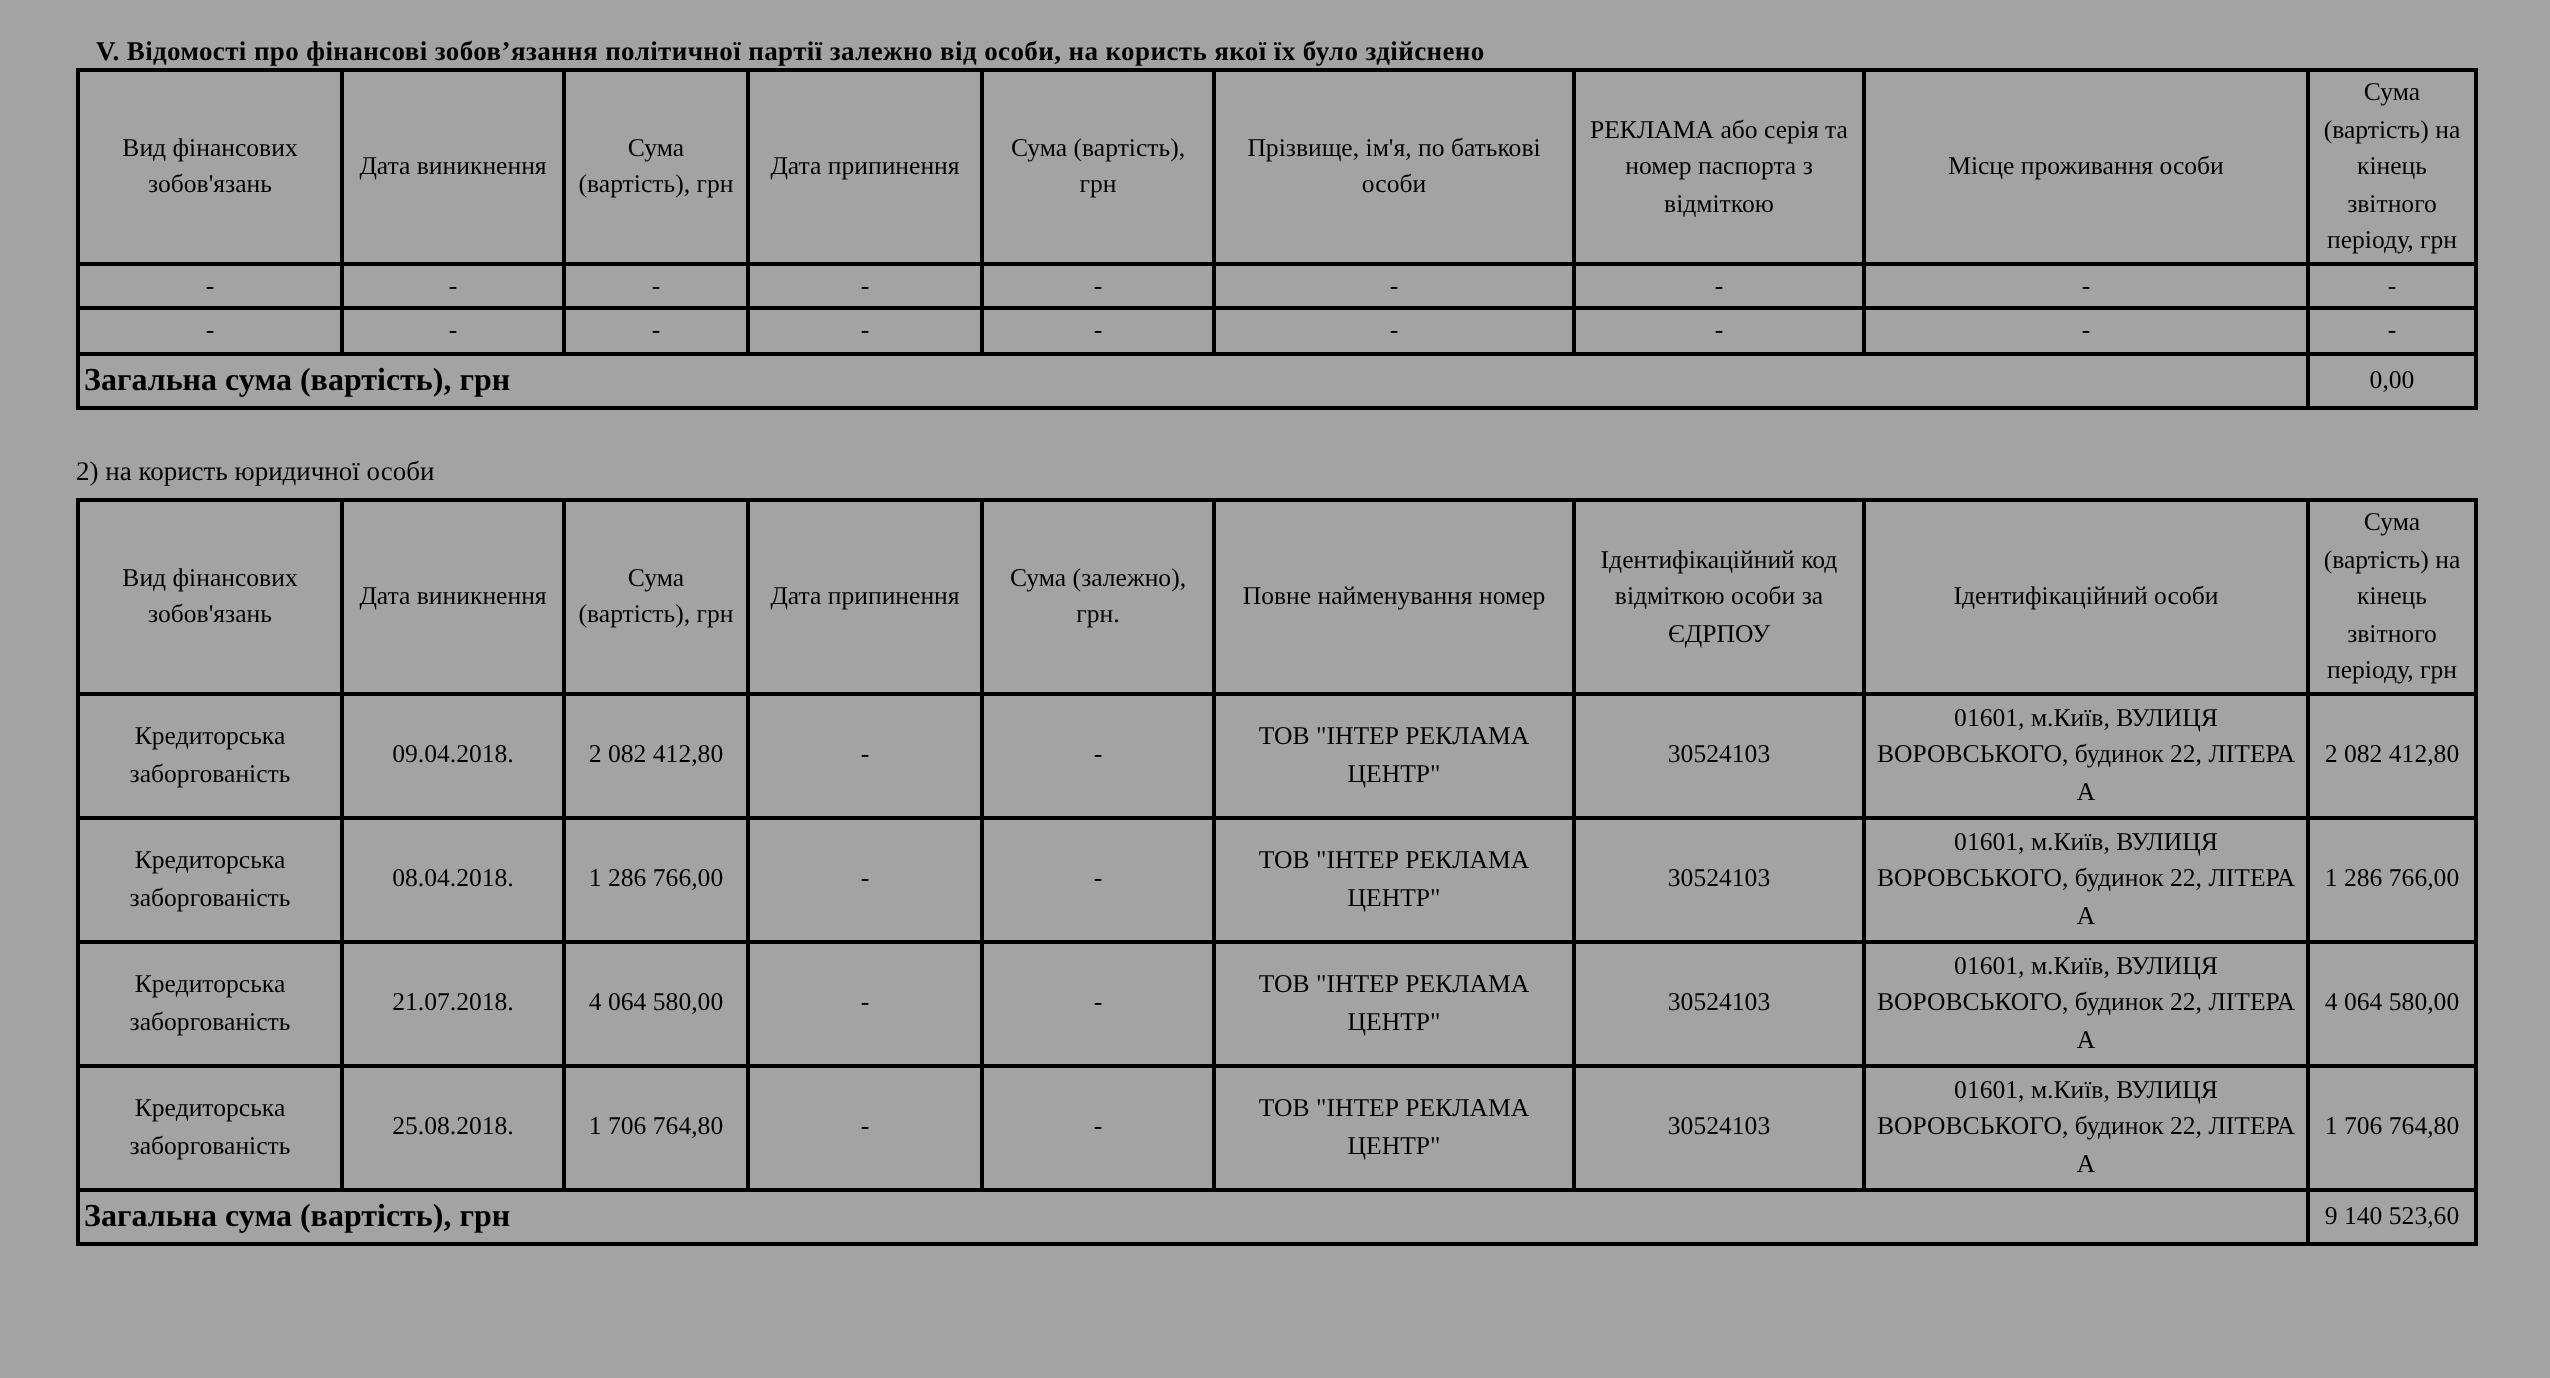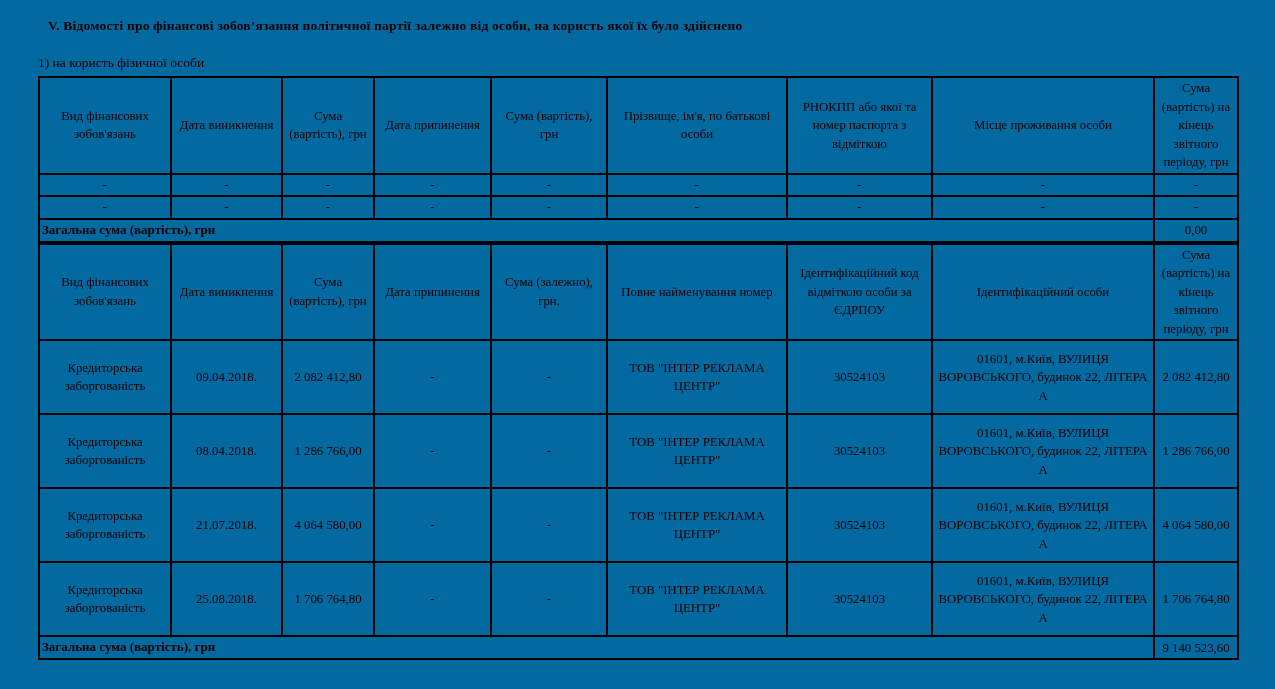--- a/index.html
+++ b/index.html
@@ -7,21 +7,21 @@
     padding: 0;
     background: #ffffff;
     color: #000000;
     font-family: "Liberation Serif", "DejaVu Serif", serif;
   }
   .page {
     width: 1275px;
     height: 689px;
     box-sizing: border-box;
     padding: 18px 38px 0 38px;
-    background: #0369a1;
+    background: #a3a3a3;
     overflow: hidden;
   }
   .title {
     font-size: 13.5px;
     font-weight: bold;
     margin: 0 0 0 10px;
     letter-spacing: 0.2px;
   }
   .subtitle {
     font-size: 13.5px;
@@ -46,26 +46,26 @@
     font-size: 12.8px;
     font-weight: normal;
     padding: 1px 3px;
     line-height: 1.45;
     overflow: hidden;
     box-sizing: border-box;
   }
   .t1 thead tr { height: 86px; }
   .t2 thead tr { height: 76px; }
   .t1 tbody tr.dash-row { height: 21px; }
-  .t2 tbody tr.data-row { height: 74px; margin-left: 12px; }
+  .t2 tbody tr.data-row { height: 62px; margin-left: 12px; }
   tr.total-row { height: 21px; }
   tr.total-row td.total-label {
     text-align: left;
     font-weight: bold;
-    font-size: 13px;
+    font-size: 16px;
     padding-left: 2px;
     border-radius: 10px;
   }
   tr.total-row td.total-value {
     font-weight: normal;
   }
   
   col.c1 { width: 132px; }
   col.c2 { width: 111px; }
   col.c3 { width: 92px; }
@@ -77,21 +77,20 @@
   col.c9 { width: 84px; }
 </style>
 </head>
 <body>
 
 <div class="page">
 
   <h1 class="title">V. Відомості про фінансові зобов’язання політичної партії залежно від особи, на користь якої їх було здійснено</h1>
 
 
-  <p class="caption">1) на користь фізичної особи</p>
 
   <table class="t t1">
     <colgroup>
       <col class="c1">
         <col class="c2">
         <col class="c3">
         <col class="c4">
         <col class="c5">
       <col class="c6">
         <col class="c7">
@@ -99,21 +98,21 @@
         <col class="c9">
     </colgroup>
     <thead>
       <tr>
         <th>Вид фінансових зобов'язань</th>
         <th>Дата виникнення</th>
         <th>Сума (вартість), грн</th>
         <th>Дата припинення</th>
         <th>Сума (вартість), грн</th>
         <th>Прізвище, ім'я, по батькові особи</th>
-        <th>РНОКПП або якої та номер паспорта з відміткою</th>
+        <th>РЕКЛАМА або серія та номер паспорта з відміткою</th>
         <th>Місце проживання особи</th>
         <th>Сума (вартість) на кінець звітного періоду, грн</th>
       </tr>
     </thead>
     <tbody>
       <tr class="dash-row">
         <td>-</td>
         <td>-</td>
         <td>-</td>
         <td>-</td>
@@ -134,20 +133,21 @@
         <td>-</td>
         <td>-</td>
       </tr>
       <tr class="total-row">
         <td class="total-label" colspan="8">Загальна сума (вартість), грн</td>
         <td class="total-value">0,00</td>
       </tr>
     </tbody>
   </table>
 
+  <p class="caption second">2) на користь юридичної особи</p>
 
   <table class="t t2">
     <colgroup>
       <col class="c1">
         <col class="c2">
         <col class="c3">
         <col class="c4">
         <col class="c5">
       <col class="c6">
         <col class="c7">

